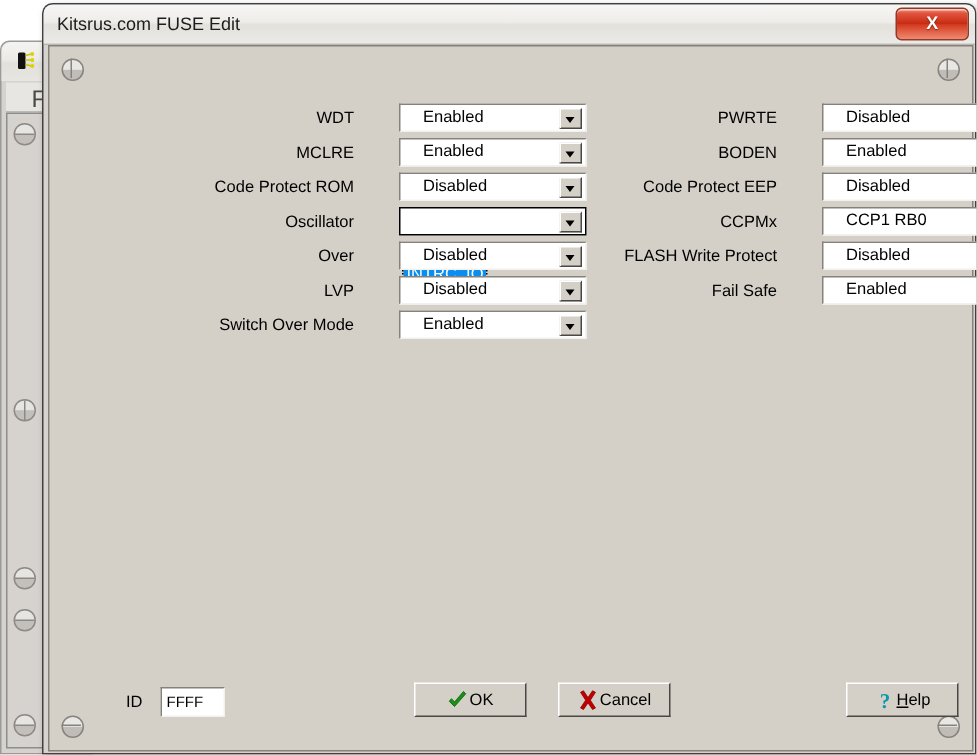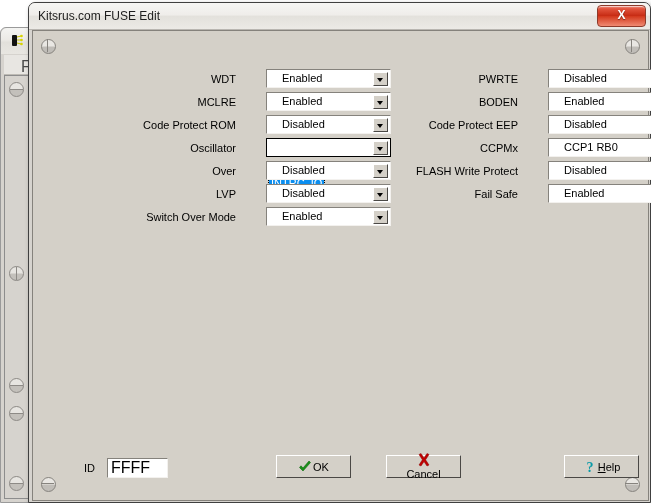--- a/index.html
+++ b/index.html
@@ -243,29 +243,29 @@
   
   #id-label {
     position: absolute;
     left: 51px; bottom: 26px;
     font-size: 11px;
     color: #000000;
   }
   #id-field {
     position: absolute;
     left: 74px; bottom: 22px;
-    width: 61px; height: 20px;
+    width: 43px; height: 20px;
     background: #ffffff;
     border-top: 1px solid #85827c;
     border-left: 1px solid #85827c;
     border-right: 1px solid #f3f1ee;
     border-bottom: 1px solid #f3f1ee;
     box-sizing: border-box;
     font-family: "Liberation Sans", sans-serif;
-    font-size: 16px;
+    font-size: 10px;
     color: #000000;
     padding: 2px 3px;
     outline: none;
   }
 
   .dlg-button {
     position: absolute;
     bottom: 22px;
     width: 75px; height: 23px;
     background: #d4d0c8;
@@ -282,21 +282,21 @@
     font-size: 11px;
     color: #000000;
   }
   .dlg-button .glyph {
     display: inline-block;
     width: 14px; height: 14px;
     position: relative;
     flex: 0 0 auto;
   }
   #btn-ok     { left: 243px; }
-  #btn-cancel { left: 353px; flex-direction: column; }
+  #btn-cancel { left: 339px; }
   #btn-default{ left: 435px; }
   #btn-help   { left: 531px; }
   .underline-h { text-decoration: underline; }
 </style>
 </head>
 <body>
 
 <div id="bg-window">
   <div id="bg-titlebar"></div>
 

